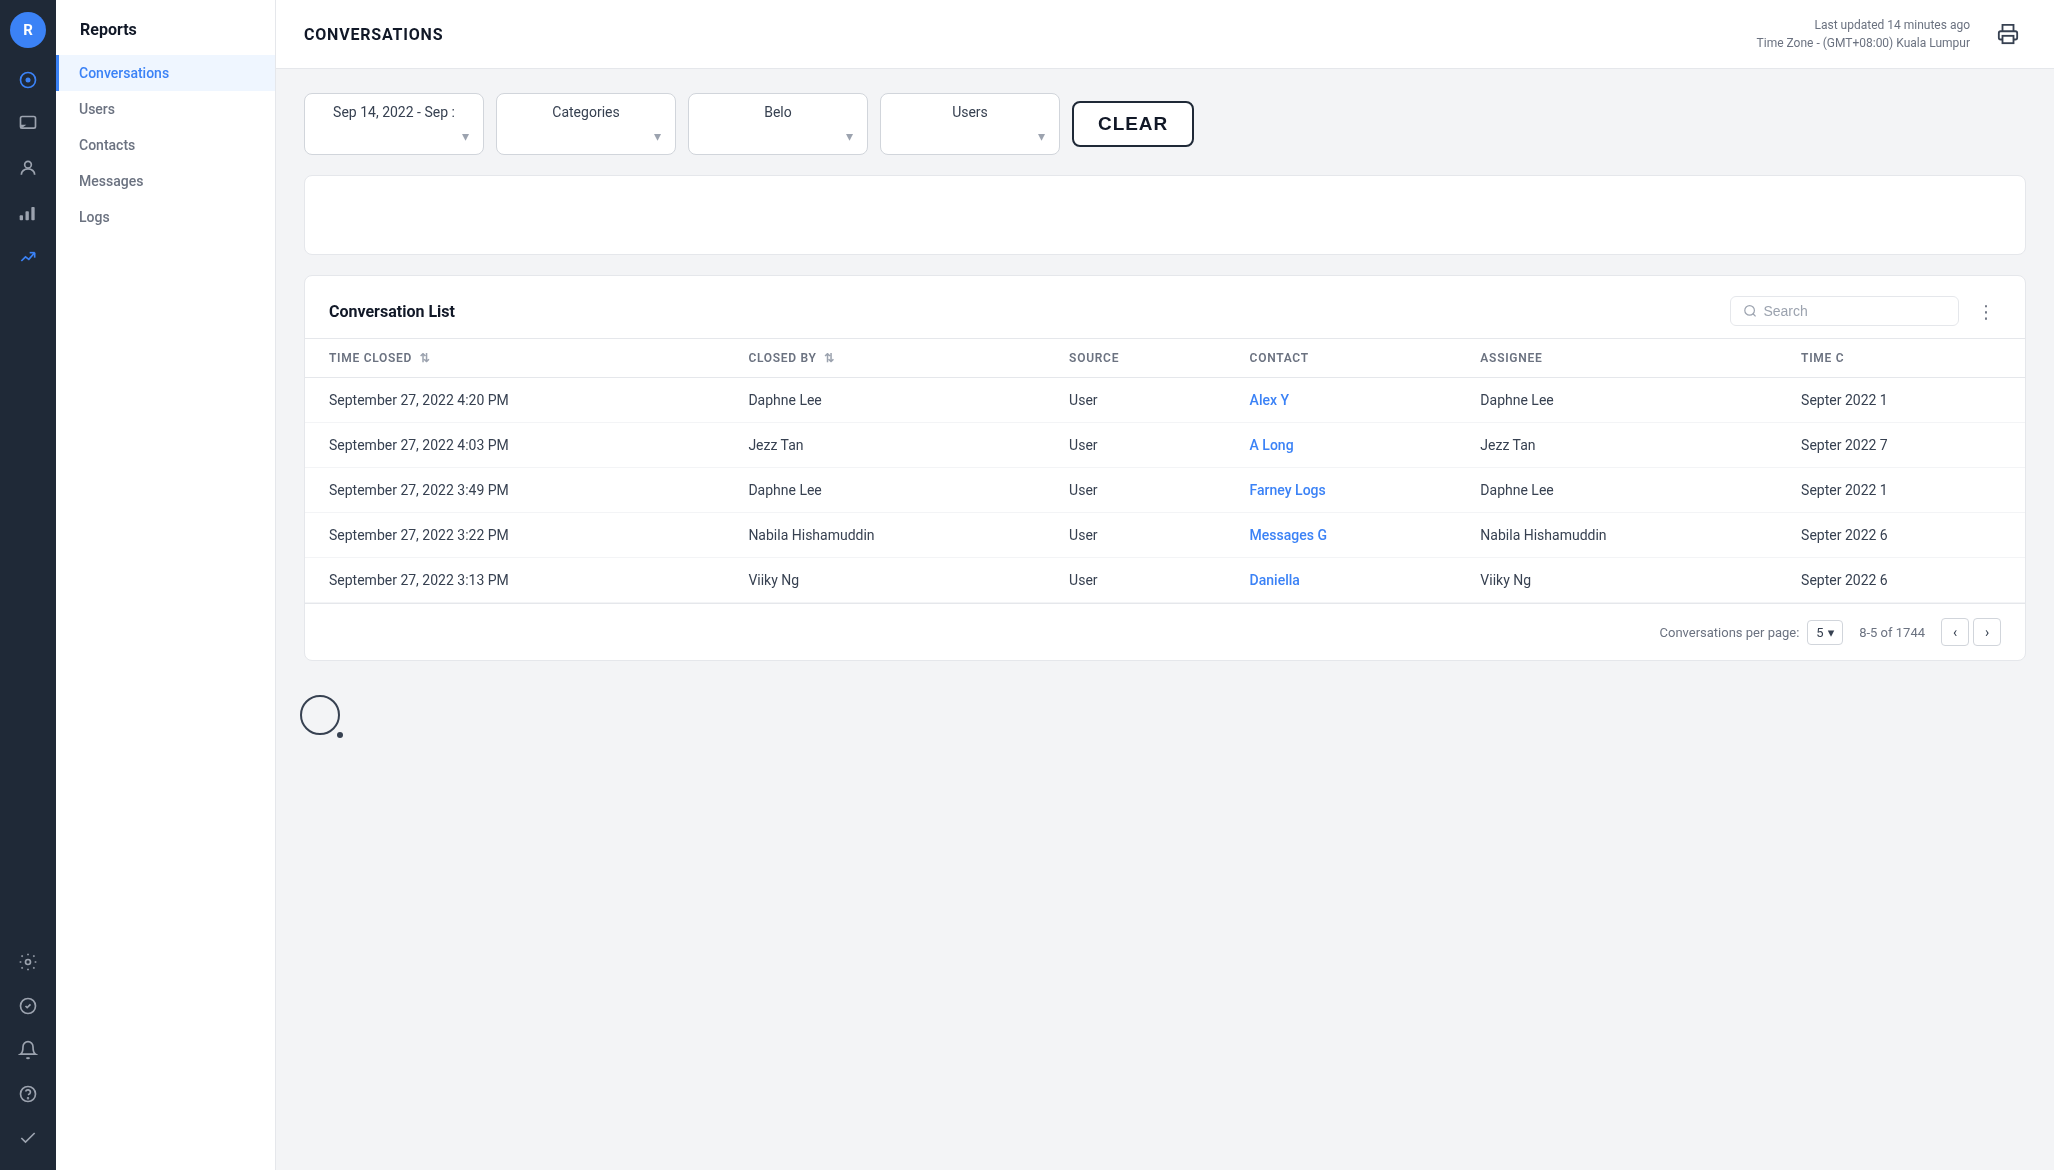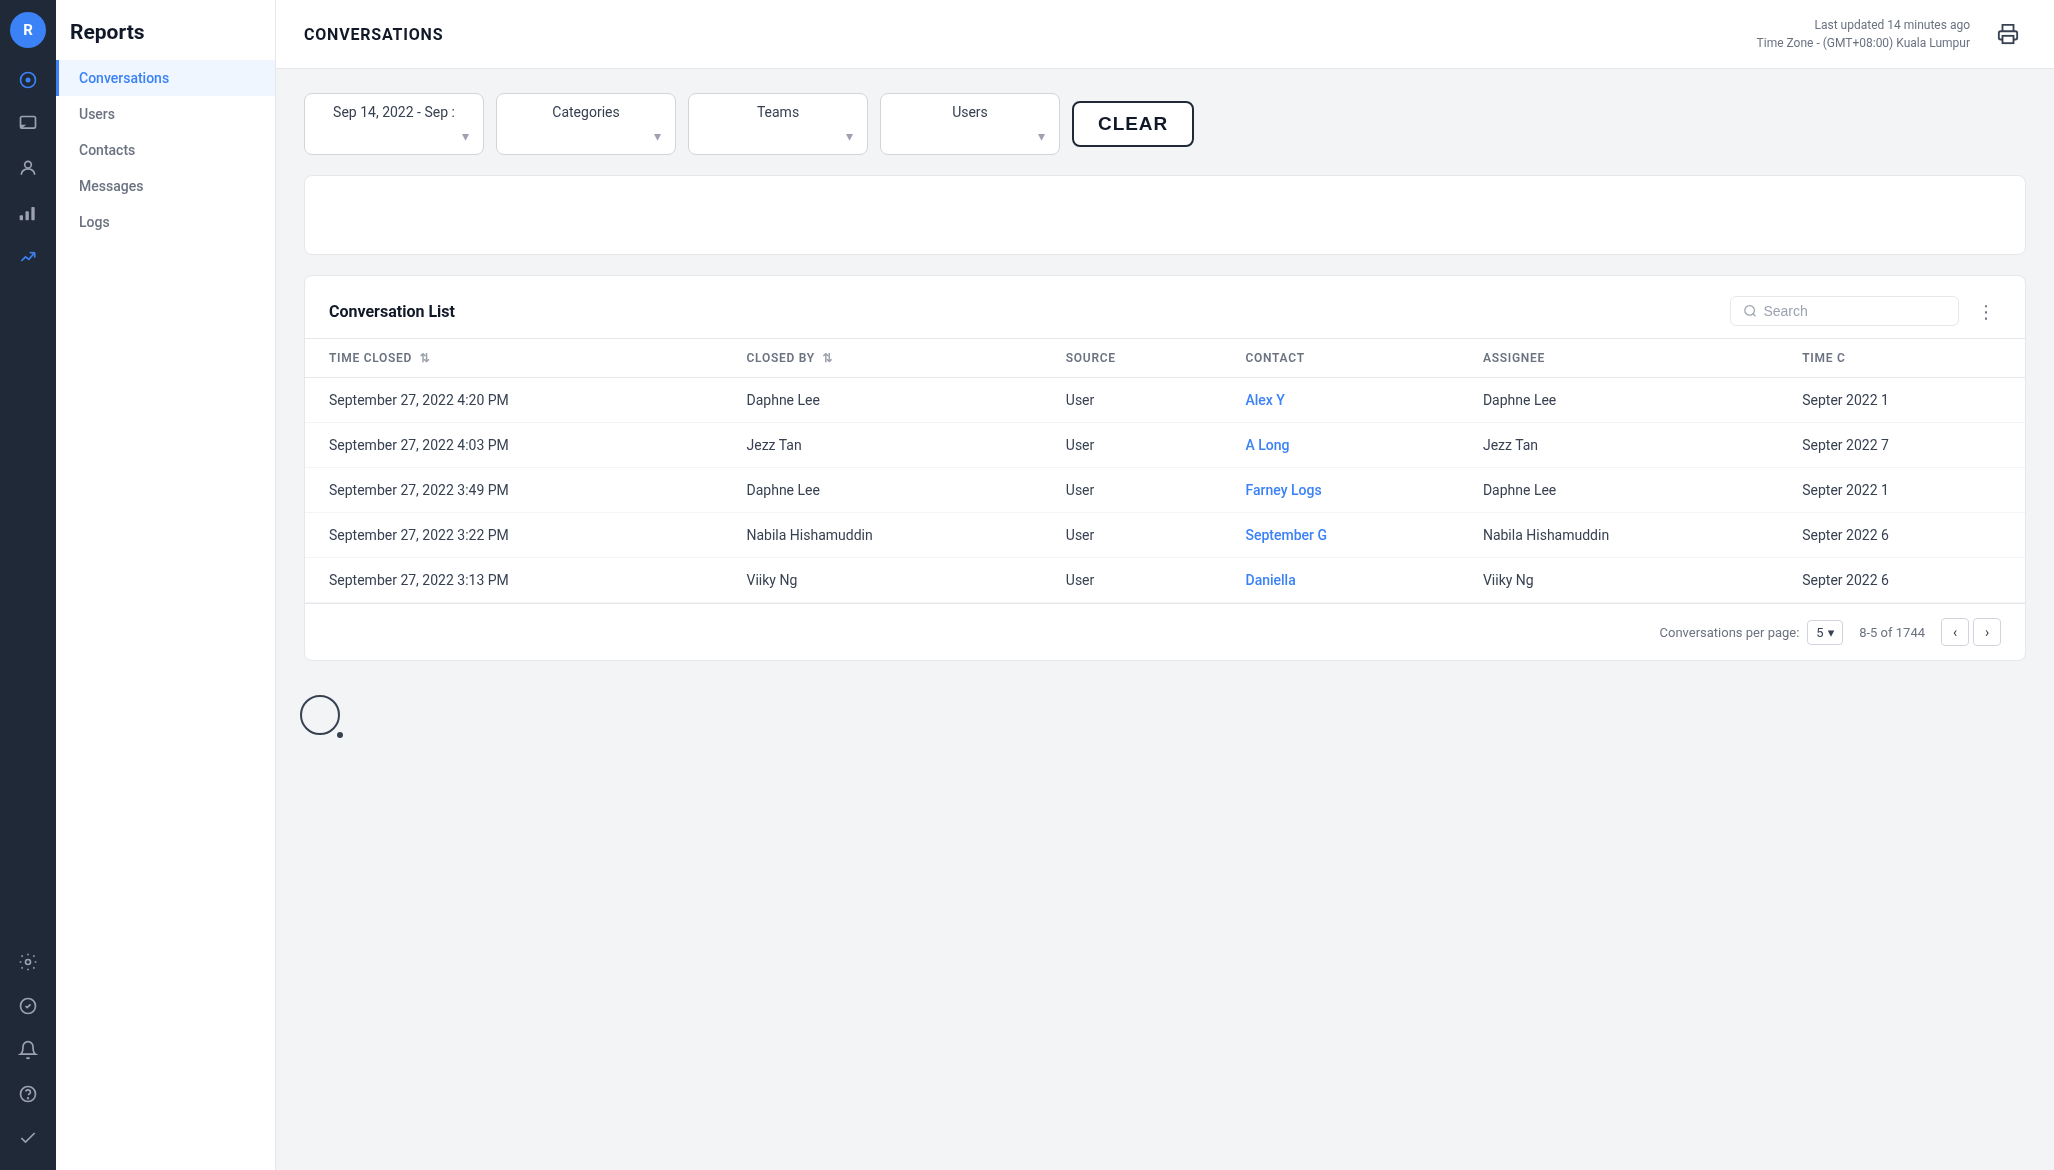--- a/index.html
+++ b/index.html
@@ -59,24 +59,24 @@
 
     
     .sidebar {
       width: 220px;
       background: #fff;
       border-right: 1px solid #e5e7eb;
       padding: 20px 0;
       flex-shrink: 0;
     }
     .sidebar-title {
-      font-size: 21px;
+      font-size: 16px;
       font-weight: 700;
       color: #111827;
-      padding: 0 14px 16px;
+      padding: 0 24px 16px;
     }
     .sidebar-item {
       padding: 10px 20px;
       cursor: pointer;
       color: #6b7280;
       font-size: 14px;
       font-weight: 500;
       border-left: 3px solid transparent;
     }
     .sidebar-item.active {
@@ -469,21 +469,21 @@
     <div class="filters-row">
       <div class="filter-select">
         <span>Sep 14, 2022 - Sep :</span>
         <span class="caret">▾</span>
       </div>
       <div class="filter-select">
         <span>Categories</span>
         <span class="caret">▾</span>
       </div>
       <div class="filter-select">
-        <span>Teams</span>
+        <span>Belo</span>
         <span class="caret">▾</span>
       </div>
       <div class="filter-select">
         <span>Users</span>
         <span class="caret">▾</span>
       </div>
       <button class="clear-btn">CLEAR</button>
     </div>
 
     <div class="chart-area"></div>
@@ -551,21 +551,21 @@
       <td>Daphne Lee</td>
       <td>User</td>
       <td class="contact-cell"><a href="#">Farney Logs</a></td>
       <td>Daphne Lee</td>
       <td>Septer 2022 1</td>
     </tr>
               <tr>
       <td>September 27, 2022 3:22 PM</td>
       <td>Nabila Hishamuddin</td>
       <td>User</td>
-      <td class="contact-cell"><a href="#">September G</a></td>
+      <td class="contact-cell"><a href="#">Messages G</a></td>
       <td>Nabila Hishamuddin</td>
       <td>Septer 2022 6</td>
     </tr>
               <tr>
       <td>September 27, 2022 3:13 PM</td>
       <td>Viiky Ng</td>
       <td>User</td>
       <td class="contact-cell"><a href="#">Daniella</a></td>
       <td>Viiky Ng</td>
       <td>Septer 2022 6</td>

